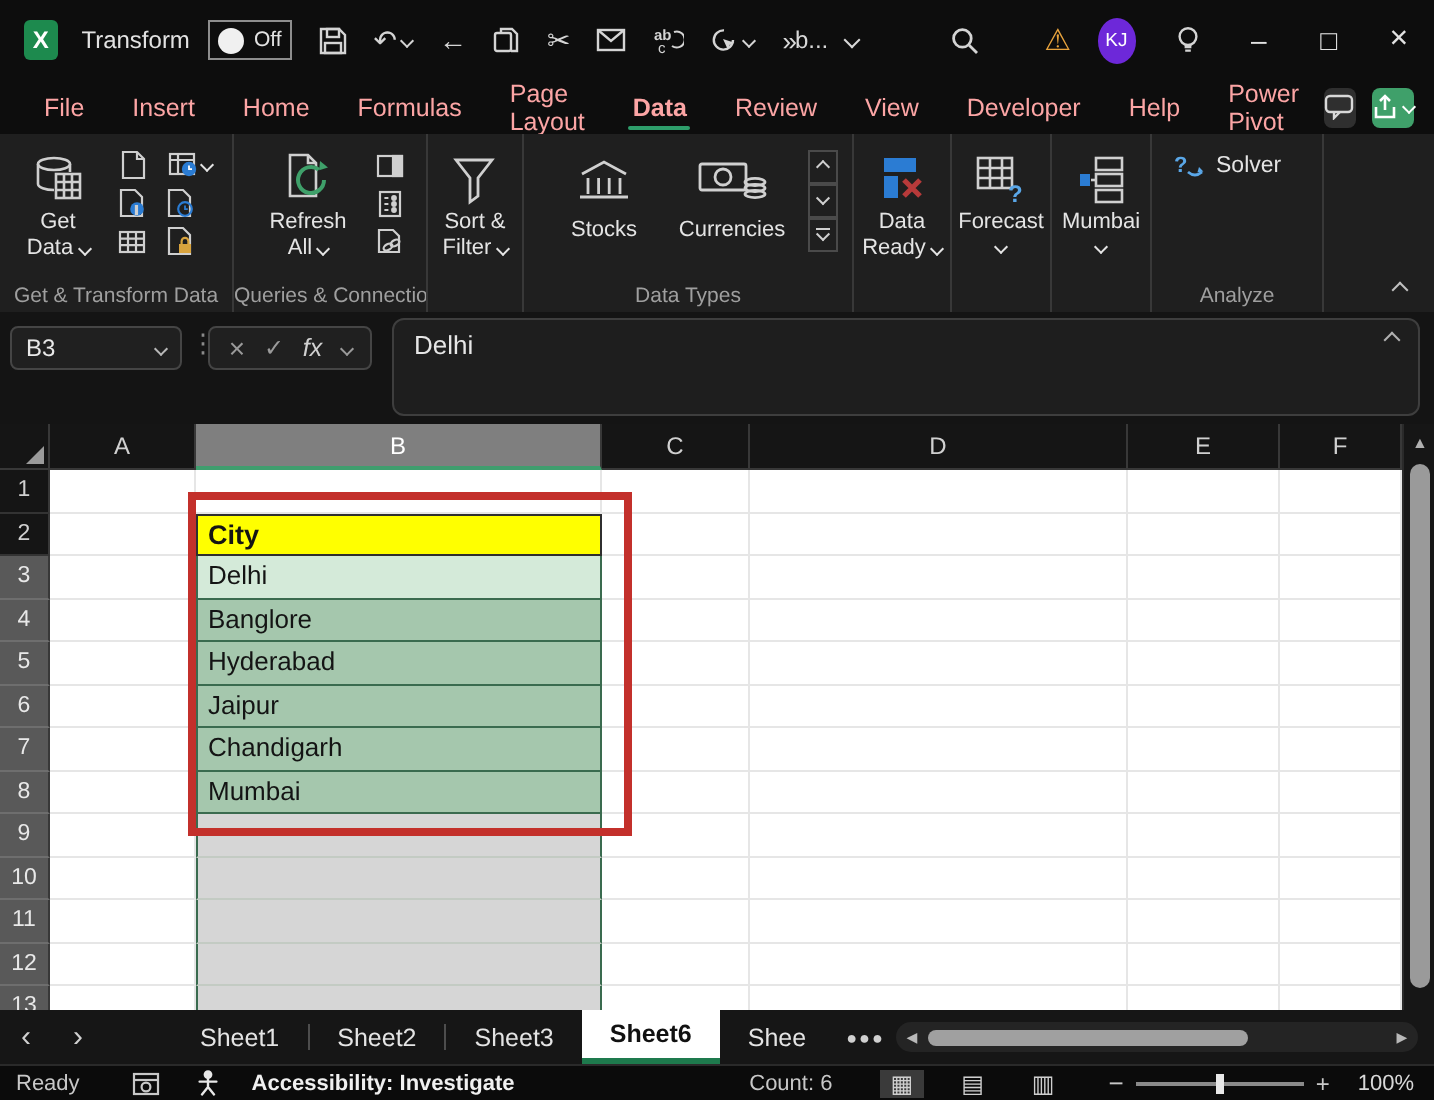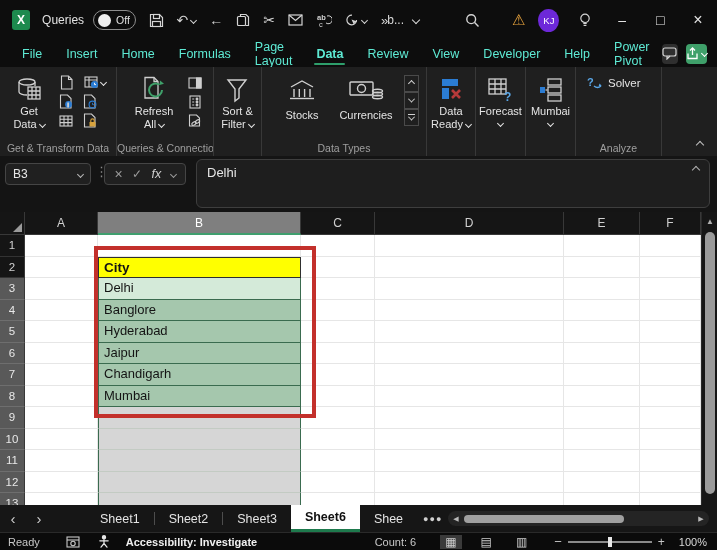--- a/index.html
+++ b/index.html
@@ -14,21 +14,21 @@
   .chev.sm { width:5px; height:5px; border-width:1.2px; }
 
   
   #titlebar { position:absolute; top:0; left:0; width:717px; height:40px;
     background:#0d0d0d; display:flex; align-items:center; color:#d8d8d8; }
   #excel-logo { width:20px; height:20px; margin-left:12px; border-radius:3px;
     background:#1d8a4e; color:#fff; font-weight:bold; font-size:12px;
     display:flex; align-items:center; justify-content:center; }
   .tb-label { font-size:12px; color:#e2e2e2; margin-left:12px; }
   #autosave-toggle { margin-left:9px; width:46px; height:20px; border:1px solid #8d8d8d;
-    border-radius:10px; display:flex; align-items:center; padding:0 4px; gap:5px; }
+    border-radius:0; display:flex; align-items:center; padding:0 4px; gap:5px; }
   #autosave-toggle .knob { width:13px; height:13px; border-radius:50%; background:#f0f0f0; }
   #autosave-toggle .state { font-size:10.5px; color:#e2e2e2; }
   .tb-ic { margin-left:13px; display:flex; align-items:center; gap:3px; color:#d4d4d4;
     font-size:14px; }
   .tb-ic svg { display:block; }
   #overflow-chevrons { font-size:13px; letter-spacing:-1px; margin-left:14px; }
   #doc-name { margin-left:auto; font-size:12px; display:flex; align-items:center; gap:9px; }
   #search-btn { margin-left:46px; }
   #warning-btn { margin-left:32px; color:#e8a33d; font-size:15px; }
   #avatar { margin-left:13px; width:23px; height:23px; border-radius:50%;
@@ -37,21 +37,21 @@
   #bulb-btn { margin-left:20px; }
   .win-btn { width:42px; height:40px; display:flex; align-items:center;
     justify-content:center; font-size:14px; color:#e2e2e2; }
   #min-btn { margin-left:12px; }
   #close-btn { font-size:16px; }
 
   
   #tabrow { position:absolute; top:40px; left:0; width:717px; height:27px;
     background:#0d0d0d; display:flex; align-items:center; padding-left:10px; }
   .rtab { position:relative; height:100%; display:flex; align-items:center;
-    padding:0 12px; font-size:12.5px; color:#5eead4; }
+    padding:0 12px; font-size:12.5px; color:#fca5a5; }
   .rtab.active { font-weight:700; }
   .rtab.active::after { content:""; position:absolute; left:10px; right:10px; bottom:2px;
     height:2.5px; background:#2e9e6b; border-radius:2px; }
   #comment-btn { margin-left:auto; width:36px; height:20px; background:#2f2f2f;
     border-radius:4px; display:flex; align-items:center; justify-content:center; }
   #share-btn { margin:0 10px 0 8px; width:40px; height:20px; background:#3fa06a;
     border-radius:4px; display:flex; align-items:center; justify-content:center; gap:3px;
     color:#fff; }
 
   
@@ -185,21 +185,21 @@
   #zoom-in { font-size:12px; padding:0 6px; }
   #zoom-pct { margin:0 10px 0 8px; color:#d8d8d8; }
 </style>
 </head>
 <body>
 
 <div id="app">
 
   <div id="titlebar">
     <div id="excel-logo">X</div>
-    <span class="tb-label">Queries</span>
+    <span class="tb-label">Transform</span>
     <div id="autosave-toggle">
       <span class="knob"></span>
       <span class="state">Off</span>
     </div>
     <span class="tb-ic">
       <svg width="15" height="15" viewBox="0 0 15 15" fill="none" stroke="#d4d4d4" stroke-width="1.2">
           <path d="M1.5 1.5 h9 l3 3 v9 h-12 z"></path>
           <rect x="4.5" y="1.5" width="6" height="4"></rect>
           <rect x="3.5" y="8.5" width="8" height="5"></rect>
         </svg>

